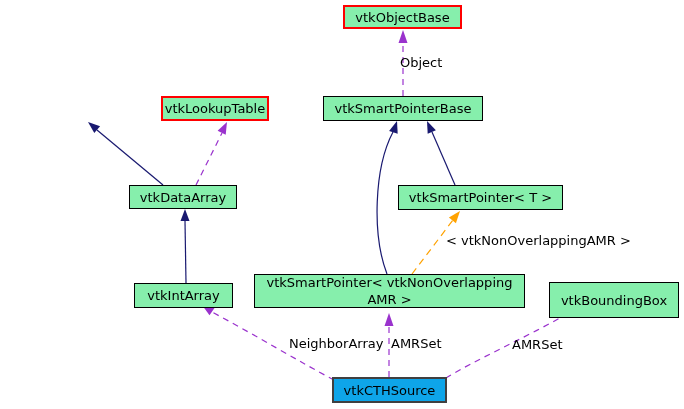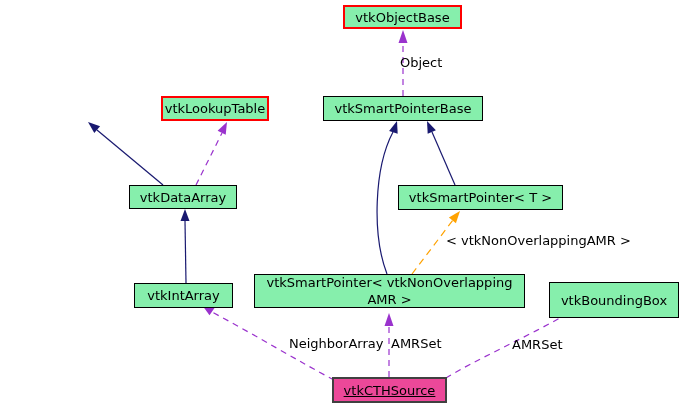--- a/index.html
+++ b/index.html
@@ -121,21 +121,21 @@
 
   <div class="node n-smart-pointer-amr" style="border-color: rgb(0, 0, 0);">
     <span>vtkSmartPointer&lt; vtkNonOverlapping</span>
     <span>AMR &gt;</span>
   </div>
 
   <div class="node n-bounding-box" style="border-color: rgb(0, 0, 0);">
     <span>vtkBoundingBox</span>
   </div>
 
-  <div class="node focus n-cth-source" style="border-color: rgb(64, 64, 64); background-color: #ec4899; text-decoration: underline;">
+  <div class="node focus n-cth-source" style="border-color: rgb(64, 64, 64); background-color: #0ea5e9;">
     <span>vtkCTHSource</span>
   </div>
 
   <div class="edge-label l-object">Object</div>
   <div class="edge-label l-template-instance">&lt; vtkNonOverlappingAMR &gt;</div>
   <div class="edge-label l-neighbor-array">NeighborArray</div>
   <div class="edge-label l-amr-set">AMRSet</div>
   <div class="edge-label l-bounds">AMRSet</div>
 </div>
 

